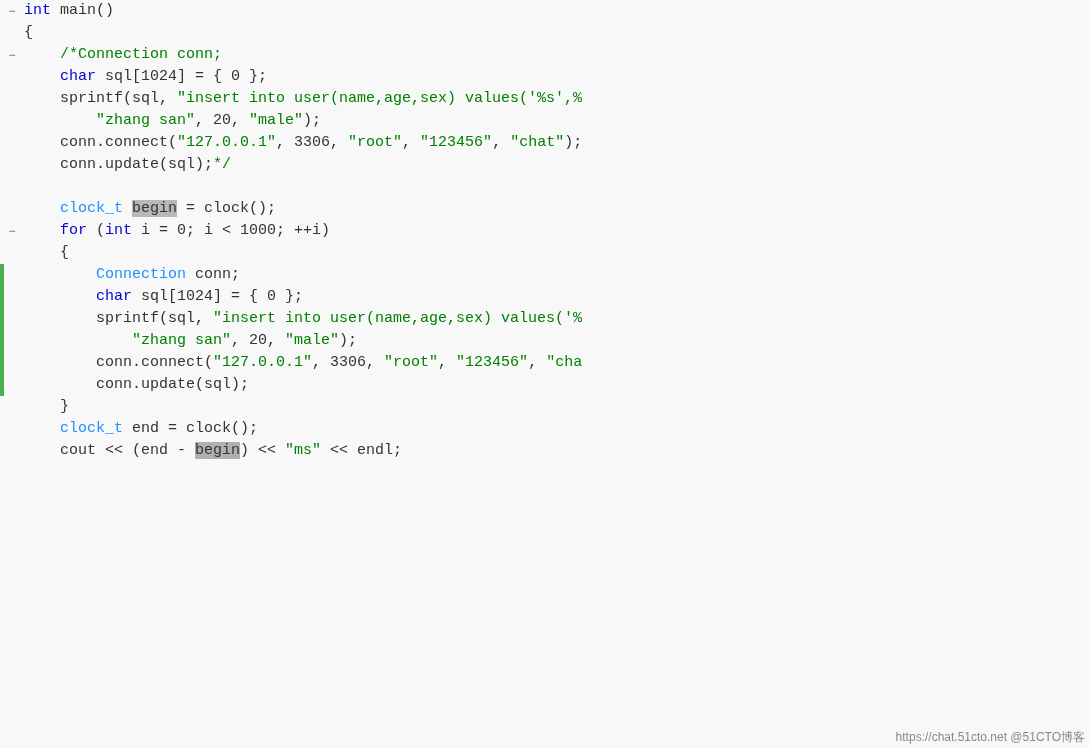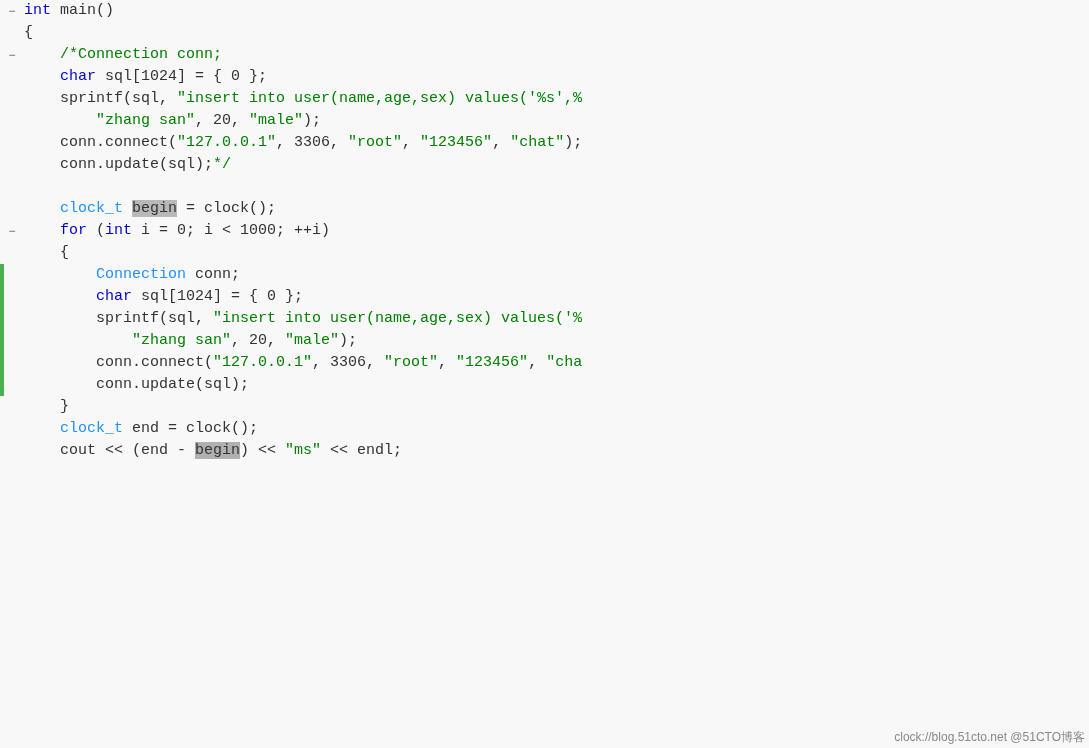--- a/index.html
+++ b/index.html
@@ -72,14 +72,14 @@
       <div class="line" style="position: relative; line-height: 22px; min-height: 22px; display: flex; align-items: center;"><div style="width: 4px; flex-shrink: 0; align-self: stretch; background: rgb(76, 175, 80);"></div><div style="width: 16px; flex-shrink: 0; display: flex; align-items: center; justify-content: center; font-size: 12px; color: rgb(102, 102, 102); cursor: default; user-select: none; font-family: Arial, sans-serif;"></div><span style="font-family: &quot;Courier New&quot;, Courier, monospace; font-size: 15px; line-height: 22px; white-space: pre; padding-left: 4px;"><span style="color: rgb(51, 51, 51);">        </span><span style="color: rgb(30, 144, 255);">Connection</span><span style="color: rgb(51, 51, 51);"> conn;</span></span></div>
       <div class="line" style="position: relative; line-height: 22px; min-height: 22px; display: flex; align-items: center;"><div style="width: 4px; flex-shrink: 0; align-self: stretch; background: rgb(76, 175, 80);"></div><div style="width: 16px; flex-shrink: 0; display: flex; align-items: center; justify-content: center; font-size: 12px; color: rgb(102, 102, 102); cursor: default; user-select: none; font-family: Arial, sans-serif;"></div><span style="font-family: &quot;Courier New&quot;, Courier, monospace; font-size: 15px; line-height: 22px; white-space: pre; padding-left: 4px;"><span style="color: rgb(51, 51, 51);">        </span><span style="color: rgb(0, 0, 205);">char</span><span style="color: rgb(51, 51, 51);"> sql[1024] = { 0 };</span></span></div>
       <div class="line" style="position: relative; line-height: 22px; min-height: 22px; display: flex; align-items: center;"><div style="width: 4px; flex-shrink: 0; align-self: stretch; background: rgb(76, 175, 80);"></div><div style="width: 16px; flex-shrink: 0; display: flex; align-items: center; justify-content: center; font-size: 12px; color: rgb(102, 102, 102); cursor: default; user-select: none; font-family: Arial, sans-serif;"></div><span style="font-family: &quot;Courier New&quot;, Courier, monospace; font-size: 15px; line-height: 22px; white-space: pre; padding-left: 4px;"><span style="color: rgb(51, 51, 51);">        sprintf(sql, </span><span style="color: rgb(0, 128, 0);">"insert into user(name,age,sex) values('%</span><span style="color: rgb(51, 51, 51);"></span></span></div>
       <div class="line" style="position: relative; line-height: 22px; min-height: 22px; display: flex; align-items: center;"><div style="width: 4px; flex-shrink: 0; align-self: stretch; background: rgb(76, 175, 80);"></div><div style="width: 16px; flex-shrink: 0; display: flex; align-items: center; justify-content: center; font-size: 12px; color: rgb(102, 102, 102); cursor: default; user-select: none; font-family: Arial, sans-serif;"></div><span style="font-family: &quot;Courier New&quot;, Courier, monospace; font-size: 15px; line-height: 22px; white-space: pre; padding-left: 4px;"><span style="color: rgb(51, 51, 51);">            </span><span style="color: rgb(0, 128, 0);">"zhang san"</span><span style="color: rgb(51, 51, 51);">, 20, </span><span style="color: rgb(0, 128, 0);">"male"</span><span style="color: rgb(51, 51, 51);">);</span></span></div>
       <div class="line" style="position: relative; line-height: 22px; min-height: 22px; display: flex; align-items: center;"><div style="width: 4px; flex-shrink: 0; align-self: stretch; background: rgb(76, 175, 80);"></div><div style="width: 16px; flex-shrink: 0; display: flex; align-items: center; justify-content: center; font-size: 12px; color: rgb(102, 102, 102); cursor: default; user-select: none; font-family: Arial, sans-serif;"></div><span style="font-family: &quot;Courier New&quot;, Courier, monospace; font-size: 15px; line-height: 22px; white-space: pre; padding-left: 4px;"><span style="color: rgb(51, 51, 51);">        conn.connect(</span><span style="color: rgb(0, 128, 0);">"127.0.0.1"</span><span style="color: rgb(51, 51, 51);">, 3306, </span><span style="color: rgb(0, 128, 0);">"root"</span><span style="color: rgb(51, 51, 51);">, </span><span style="color: rgb(0, 128, 0);">"123456"</span><span style="color: rgb(51, 51, 51);">, </span><span style="color: rgb(0, 128, 0);">"cha</span><span style="color: rgb(51, 51, 51);"></span></span></div>
       <div class="line" style="position: relative; line-height: 22px; min-height: 22px; display: flex; align-items: center;"><div style="width: 4px; flex-shrink: 0; align-self: stretch; background: rgb(76, 175, 80);"></div><div style="width: 16px; flex-shrink: 0; display: flex; align-items: center; justify-content: center; font-size: 12px; color: rgb(102, 102, 102); cursor: default; user-select: none; font-family: Arial, sans-serif;"></div><span style="font-family: &quot;Courier New&quot;, Courier, monospace; font-size: 15px; line-height: 22px; white-space: pre; padding-left: 4px;"><span style="color: rgb(51, 51, 51);">        conn.update(sql);</span></span></div>
       <div class="line" style="position: relative; line-height: 22px; min-height: 22px; display: flex; align-items: center;"><div style="width: 4px; flex-shrink: 0; align-self: stretch; background: transparent;"></div><div style="width: 16px; flex-shrink: 0; display: flex; align-items: center; justify-content: center; font-size: 12px; color: rgb(102, 102, 102); cursor: default; user-select: none; font-family: Arial, sans-serif;"></div><span style="font-family: &quot;Courier New&quot;, Courier, monospace; font-size: 15px; line-height: 22px; white-space: pre; padding-left: 4px;"><span style="color: rgb(51, 51, 51);">    }</span></span></div>
       <div class="line" style="position: relative; line-height: 22px; min-height: 22px; display: flex; align-items: center;"><div style="width: 4px; flex-shrink: 0; align-self: stretch; background: transparent;"></div><div style="width: 16px; flex-shrink: 0; display: flex; align-items: center; justify-content: center; font-size: 12px; color: rgb(102, 102, 102); cursor: default; user-select: none; font-family: Arial, sans-serif;"></div><span style="font-family: &quot;Courier New&quot;, Courier, monospace; font-size: 15px; line-height: 22px; white-space: pre; padding-left: 4px;"><span style="color: rgb(51, 51, 51);">    </span><span style="color: rgb(30, 144, 255);">clock_t</span><span style="color: rgb(51, 51, 51);"> end = clock();</span></span></div>
       <div class="line" style="position: relative; line-height: 22px; min-height: 22px; display: flex; align-items: center;"><div style="width: 4px; flex-shrink: 0; align-self: stretch; background: transparent;"></div><div style="width: 16px; flex-shrink: 0; display: flex; align-items: center; justify-content: center; font-size: 12px; color: rgb(102, 102, 102); cursor: default; user-select: none; font-family: Arial, sans-serif;"></div><span style="font-family: &quot;Courier New&quot;, Courier, monospace; font-size: 15px; line-height: 22px; white-space: pre; padding-left: 4px;"><span style="color: rgb(51, 51, 51);">    cout &lt;&lt; (end - </span><span style="background-color: rgb(176, 176, 176); color: rgb(51, 51, 51);">begin</span><span style="color: rgb(51, 51, 51);">) &lt;&lt; </span><span style="color: rgb(0, 128, 0);">"ms"</span><span style="color: rgb(51, 51, 51);"> &lt;&lt; endl;</span></span></div>
     </div>
-  <div class="watermark">clock://blog.51cto.net @51CTO博客</div>
+  <div class="watermark">https://chat.51cto.net @51CTO博客</div>
 </div>
 
 </body></html>

